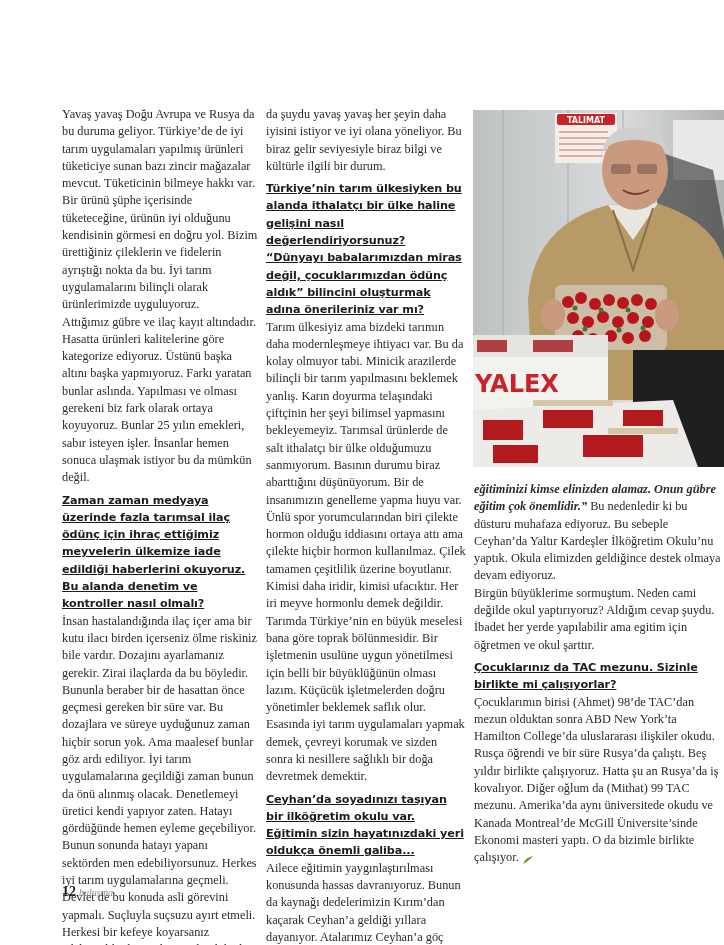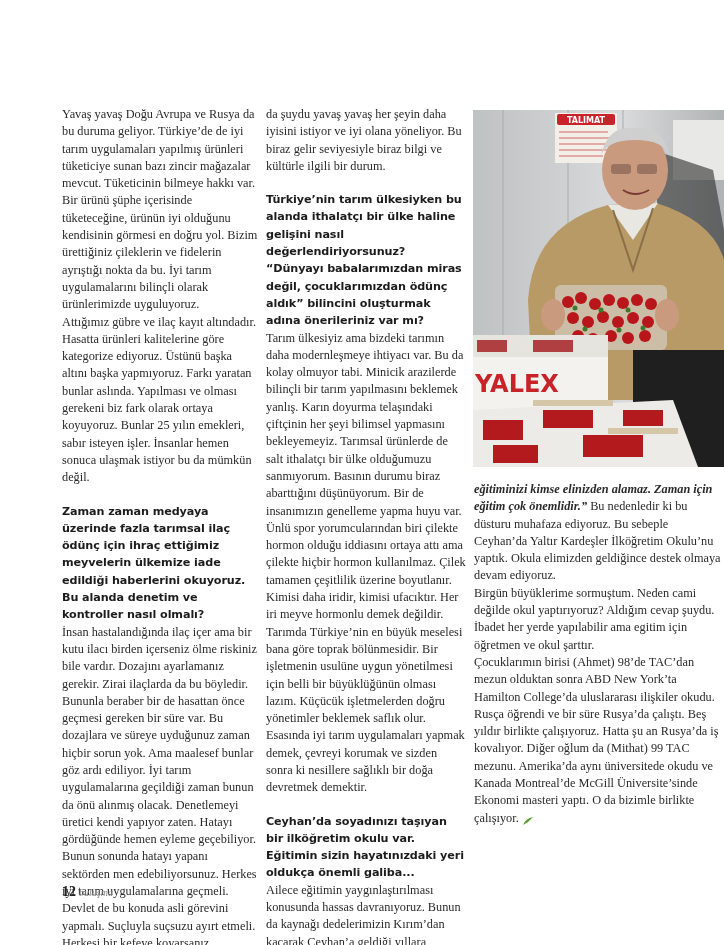--- a/index.html
+++ b/index.html
@@ -2,21 +2,21 @@
 <html><head>
 <meta charset="utf-8">
 <style>
   html, body { margin:0; padding:0; background:#fff; }
   body { width:724px; height:945px; position:relative; overflow:hidden; font-family:"Liberation Serif", serif; color:#2a2a2a; }
   .col { position:absolute; font-size:12.3px; line-height:17.3px; }
   .col1 { left:62px; top:106px; width:196px; }
   .col2 { left:266px; top:106px; width:200px; }
   .col3 { left:474px; top:481px; width:250px; }
   p { margin:0; }
-  .q { font-family:"DejaVu Sans", sans-serif; font-weight:bold; font-size:11.2px; line-height:17.3px; color:#1c1c1c; margin-top:16px; letter-spacing:-0.1px; }
+  .q { font-family:"DejaVu Sans", sans-serif; font-weight:bold; font-size:11.2px; line-height:17.3px; color:#1c1c1c; margin-top:5px; letter-spacing:-0.1px;text-decoration:underline; }
   .it { font-style:italic; font-weight:bold; }
   .photo { position:absolute; left:473px; top:110px; width:299px; height:357px; overflow:hidden; background:#b9bcbd; }
   .footer { position:absolute; left:62px; top:884px; font-size:14px;text-align:center; }
   .footer .num { font-weight:bold; color:#222; }
   .footer .mag { font-style:italic; font-size:10px; color:#888; margin-left:3px; }
   .leaf { display:inline-block; width:12px; height:10px; vertical-align:middle; margin-left:3px; }
 </style>
 </head>
 <body>
 
@@ -118,22 +118,23 @@
       <rect x="150" y="300" width="40" height="16"></rect>
     </g>
     <g fill="#d6c6a8">
       <rect x="60" y="290" width="80" height="6"></rect>
         <rect x="135" y="318" width="70" height="6"></rect>
     </g>
   </svg>
 </div>
 
 <div class="col col3">
-  <p><span class="it">eğitiminizi kimse elinizden alamaz. Zaman için eğitim çok önemlidir.”</span><span> Bu nedenledir ki bu düsturu muhafaza ediyoruz. Bu sebeple Ceyhan’da Yaltır Kardeşler İlköğretim Okulu’nu yaptık. Okula elimizden geldiğince destek olmaya devam ediyoruz.</span></p>
+  <p><span class="it">eğitiminizi kimse elinizden alamaz. Onun gübre eğitim çok önemlidir.”</span><span> Bu nedenledir ki bu düsturu muhafaza ediyoruz. Bu sebeple Ceyhan’da Yaltır Kardeşler İlköğretim Okulu’nu yaptık. Okula elimizden geldiğince destek olmaya devam ediyoruz.</span></p>
   <p>Birgün büyüklerime sormuştum. Neden cami değilde okul yaptırıyoruz? Aldığım cevap şuydu. İbadet her yerde yapılabilir ama egitim için öğretmen ve okul şarttır.</p>
+  <p class="q">Çocuklarınız da TAC mezunu. Sizinle birlikte mi çalışıyorlar?</p>
   <p><span>Çocuklarımın birisi (Ahmet) 98’de TAC’dan mezun olduktan sonra ABD New York’ta Hamilton College’da uluslararası ilişkiler okudu. Rusça öğrendi ve bir süre Rusya’da çalıştı. Beş yıldır birlikte çalışıyoruz. Hatta şu an Rusya’da iş kovalıyor. Diğer oğlum da (Mithat) 99 TAC mezunu. Amerika’da aynı üniversitede okudu ve Kanada Montreal’de McGill Üniversite’sinde Ekonomi masteri yaptı. O da bizimle birlikte çalışıyor.</span><span class="leaf"><svg width="12" height="10" viewBox="0 0 12 10">
           <path d="M1 9 Q4 2 11 1 Q7 6 1 9 Z" fill="#5a9a2a"></path>
         </svg></span></p>
 </div>
 
 <div class="footer">
   <span class="num">12</span><span class="mag">buluşma</span>
 </div>
 
 </body></html>

